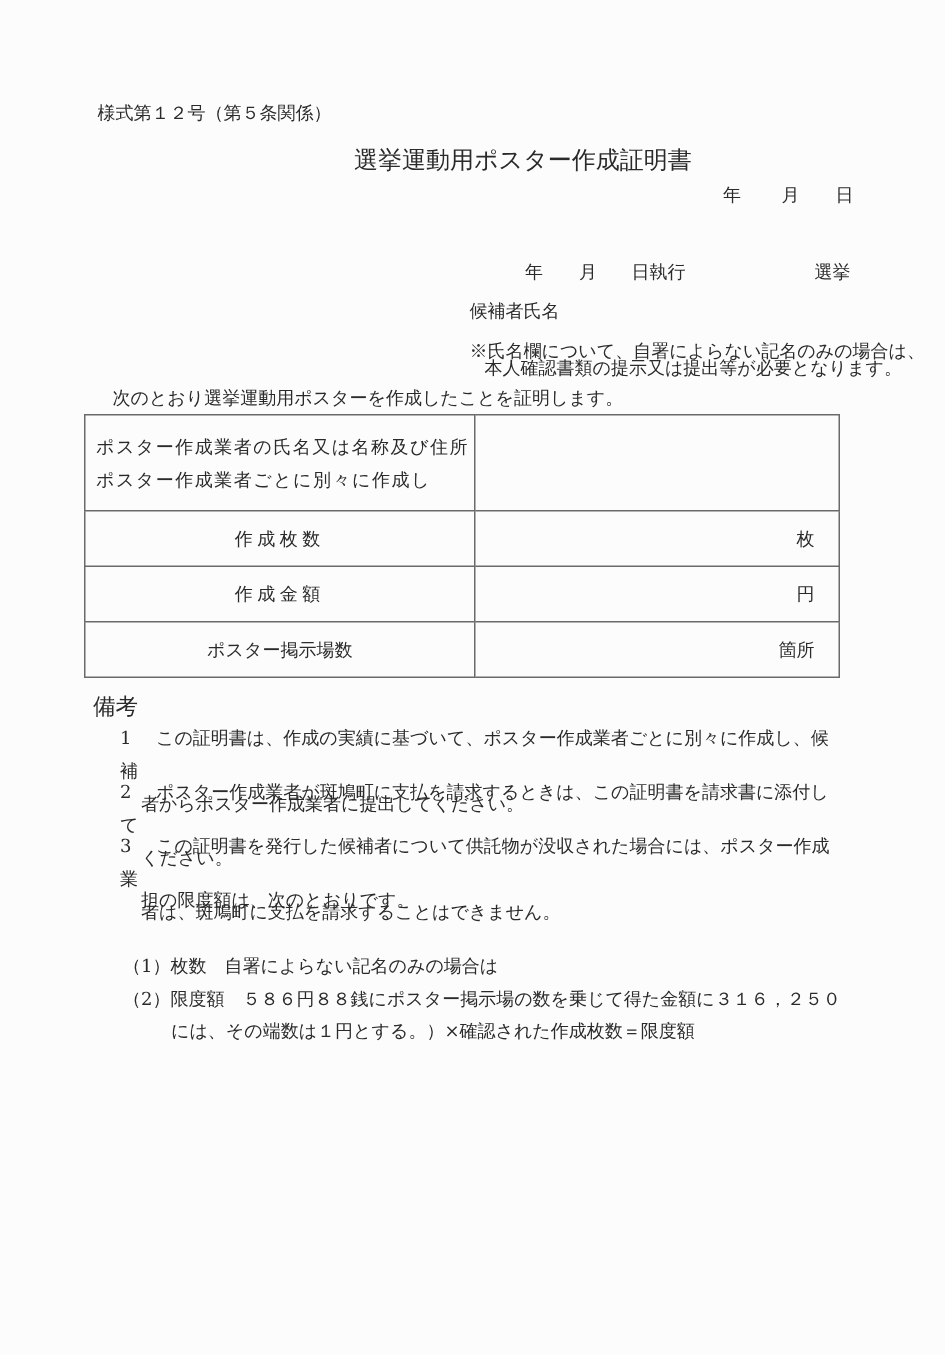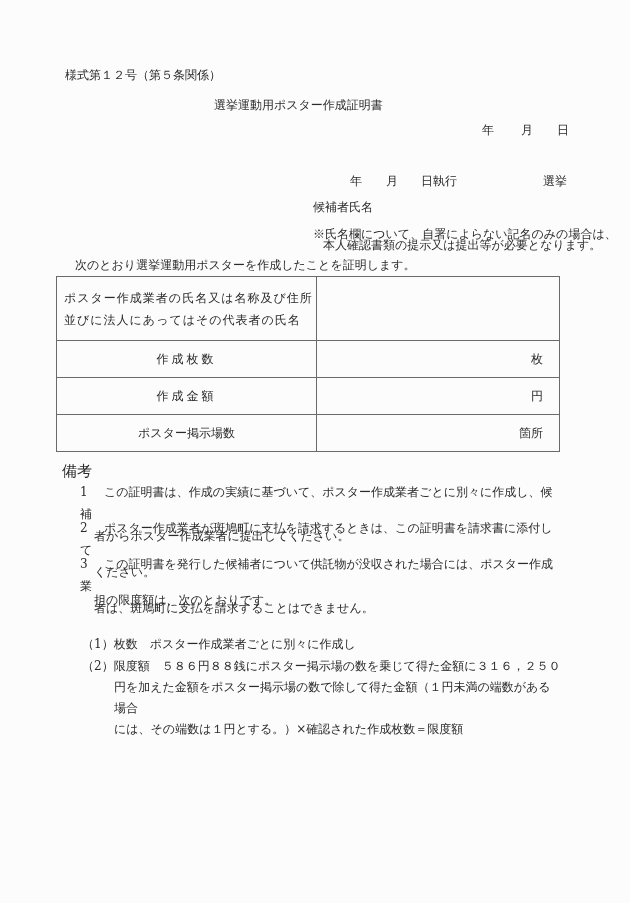--- a/index.html
+++ b/index.html
@@ -11,21 +11,21 @@
       width: 630px;
       height: 903px;
       position: relative;
       font-family: "DejaVu Serif", "Liberation Serif", serif;
       color: #2a2a2a;
       font-size: 12px;
       overflow: hidden;
     }
     .abs { position: absolute; white-space: nowrap; }
     .form-no { left: 65px; top: 67px; font-size: 12px; }
-    .doc-title { left: 214px; top: 97px; font-size: 12px; }
+    .doc-title { left: 236px; top: 97px; font-size: 16px; }
     .date-line { top: 122px; font-size: 12px; }
     .election-line { top: 173px; font-size: 12px; }
     .candidate { left: 313px; top: 199px; font-size: 12px; }
     .note-small { left: 313px; top: 229px; font-size: 12px; line-height: 11px; }
     .intro { left: 75px; top: 257px; font-size: 12px; }
 
     .cert-table {
       position: absolute;
       left: 56px;
       top: 276px;
@@ -107,21 +107,21 @@
   <div style="padding-left:10px;">本人確認書類の提示又は提出等が必要となります。</div>
 </div>
 
 <div class="abs intro">次のとおり選挙運動用ポスターを作成したことを証明します。</div>
 
 <table class="cert-table">
   <tbody>
       <tr class="row-tall">
     <td class="label left">
       <div>ポスター作成業者の氏名又は名称及び住所</div>
-      <div>並びに法人にあってはその代表者の氏名</div>
+      <div>ポスター作成業者ごとに別々に作成し</div>
     </td>
     <td class="value"></td>
   </tr>
   <tr class="row-std">
     <td class="label">作成枚数</td>
     <td class="value">
       <span>枚</span>
     </td>
   </tr>
   <tr class="row-std">
@@ -154,20 +154,19 @@
 <div class="remark" style="top:553px;">
   <div><span class="num">3</span><span>この証明書を発行した候補者について供託物が没収された場合には、ポスター作成業</span></div>
   <div class="indent">者は、斑鳩町に支払を請求することはできません。</div>
 </div>
 
 <div class="remark" style="top:589px;">
   <div class="indent">担の限度額は、次のとおりです。</div>
 </div>
 
 <div class="sub" style="top:634px;">
-  <span>（1）</span><span>枚数　ポスター作成業者ごとに別々に作成し</span>
+  <span>（1）</span><span>枚数　自署によらない記名のみの場合は</span>
 </div>
 
 <div class="sub" style="top:656px;">
   <div><span>（2）</span><span>限度額　５８６円８８銭にポスター掲示場の数を乗じて得た金額に３１６，２５０</span></div>
-  <span class="indent2">円を加えた金額をポスター掲示場の数で除して得た金額（１円未満の端数がある場合</span>
   <span class="indent2">には、その端数は１円とする。）×確認された作成枚数＝限度額</span>
 </div>
 
 </body></html>

